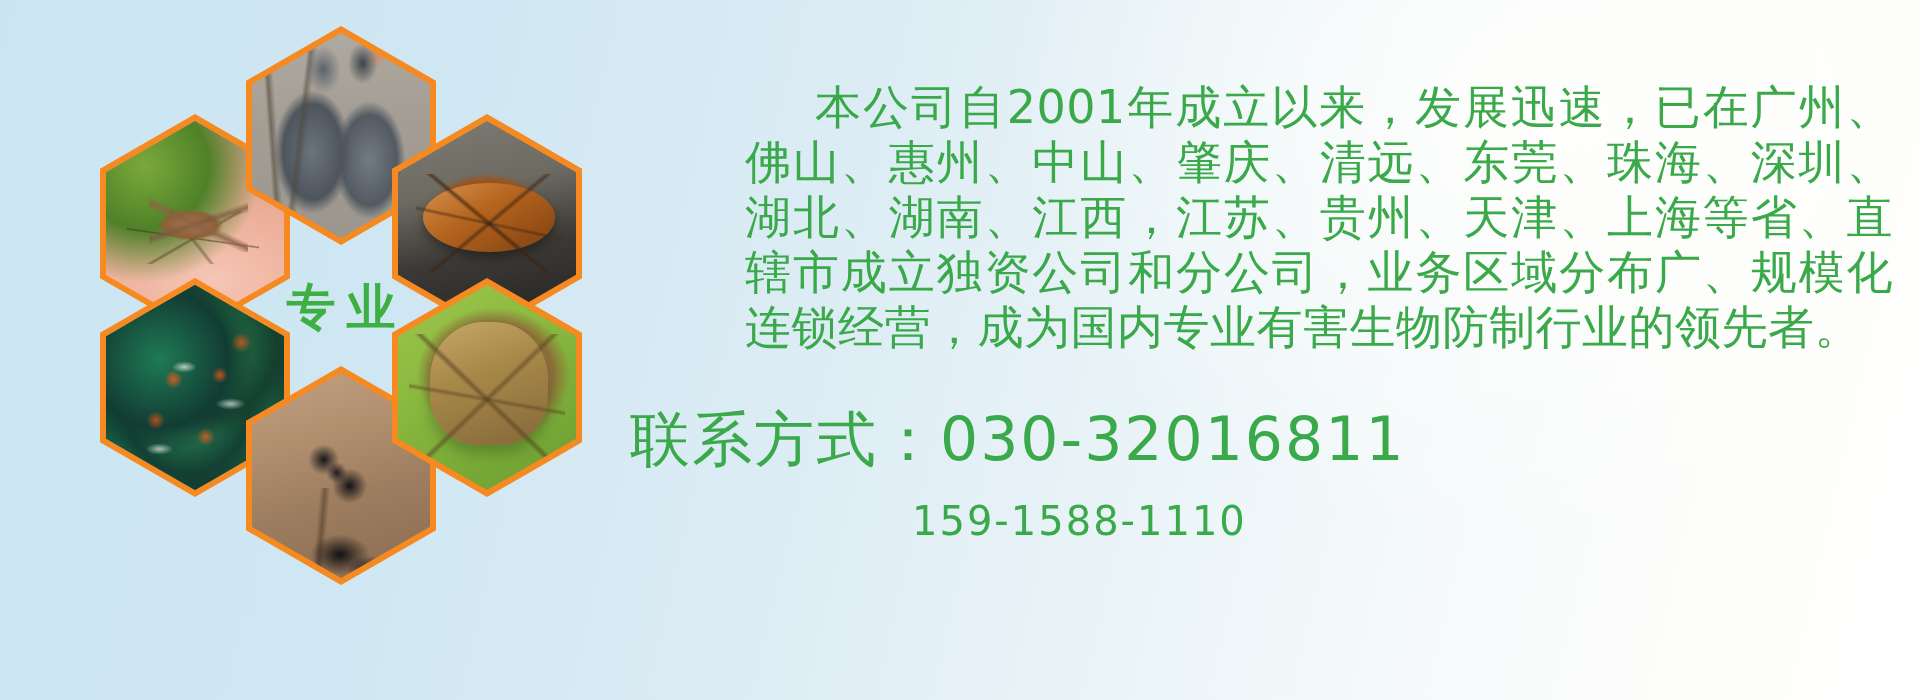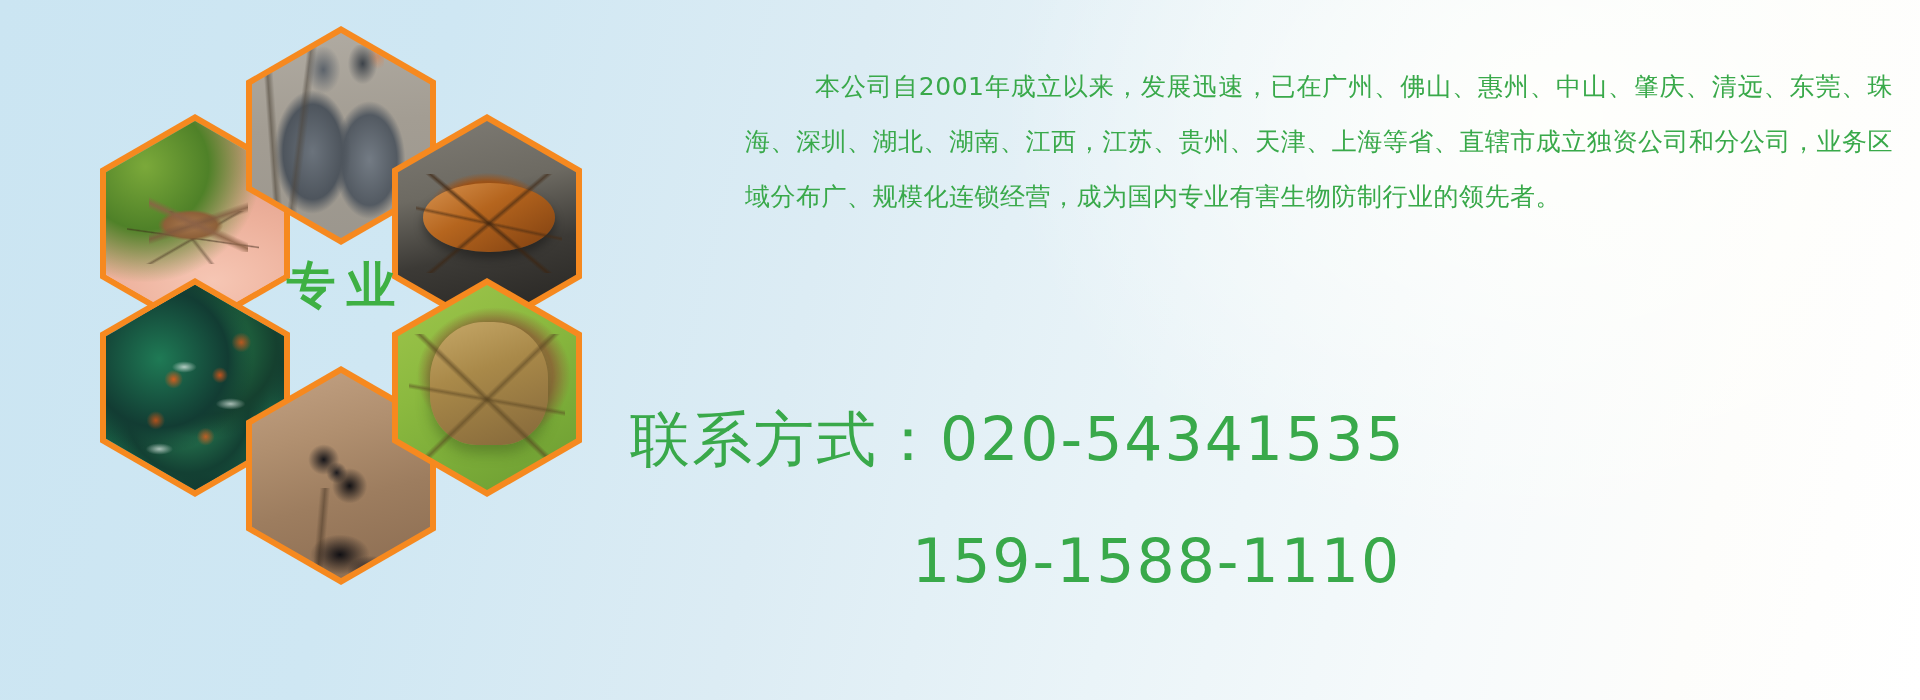--- a/index.html
+++ b/index.html
@@ -37,21 +37,21 @@
   .hex-center .line{
     color:#3eb043;font-weight:bold;font-size:49px;letter-spacing:11px;
     line-height:1.18;text-indent:11px;
     font-family:"DejaVu Sans","Liberation Sans",sans-serif;
   }
   
   #hex-mosquito{left:2px;  top:118px;}
   #hex-rats{    left:148px;top:30px;}
   #hex-roach{   left:294px;top:118px;}
   #hex-flies{   left:2px;  top:282px;}
-  #hex-text{    left:145px;top:177px;}
+  #hex-text{    left:145px;top:199px;}
   #hex-ant{     left:148px;top:370px;}
   #hex-bug{     left:294px;top:282px;}
 
   
   .ph{position:absolute;inset:0;}
 
   
   .ph-mosquito{
     background:
       radial-gradient(circle at 22% 22%, #7ba93a 0%, #4f8128 30%, rgba(79,129,40,0) 55%),
@@ -182,41 +182,40 @@
       linear-gradient(10deg,rgba(70,55,25,0) 48%,rgba(86,66,32,0.5) 50%,rgba(70,55,25,0) 52%);
   }
 
   
   #content{
     position:absolute;left:745px;top:0;width:1160px;height:700px;
   }
   #about-paragraph{
     position:absolute;left:0;top:34px;width:1148px;
     color:#39a94a;
-    font-size:25px;
+    font-size:46px;
     line-height:55px;
     letter-spacing:0.5px;
     text-indent:70px;
     text-align:justify;
     text-justify:inter-character;
     font-family:"DejaVu Sans","Liberation Sans",sans-serif;
     font-weight:500;
   }
   #contact-block{
     position:absolute;left:-115px;top:398px;width:1000px;
     color:#39a94a;
     font-family:"DejaVu Sans","Liberation Sans",sans-serif;
   }
   #contact-line-1{
     font-size:60px;line-height:82px;letter-spacing:2px;white-space:nowrap;
   }
   #contact-line-2{
-    font-size:60px;line-height:82px;letter-spacing:2px;white-space:nowrap;
+    font-size:40px;line-height:82px;letter-spacing:2px;white-space:nowrap;
     padding-left:282px;
-    margin-top:40px;
   }
 </style>
 </head>
 <body>
 
 <div id="banner">
 
   <div id="hex-cluster">
 
     <div class="hex" id="hex-mosquito">
@@ -259,19 +258,19 @@
       <div class="line">专业</div>
     </div>
 
   </div>
 
   <div id="content">
 
     <p id="about-paragraph">本公司自2001年成立以来，发展迅速，已在广州、佛山、惠州、中山、肇庆、清远、东莞、珠海、深圳、湖北、湖南、江西，江苏、贵州、天津、上海等省、直辖市成立独资公司和分公司，业务区域分布广、规模化连锁经营，成为国内专业有害生物防制行业的领先者。</p>
 
     <div id="contact-block">
-      <div id="contact-line-1">联系方式：020-54341535</div>
+      <div id="contact-line-1">联系方式：030-32016811</div>
       <div id="contact-line-2">159-1588-1110</div>
     </div>
 
   </div>
 
 </div>
 
 </body></html>

